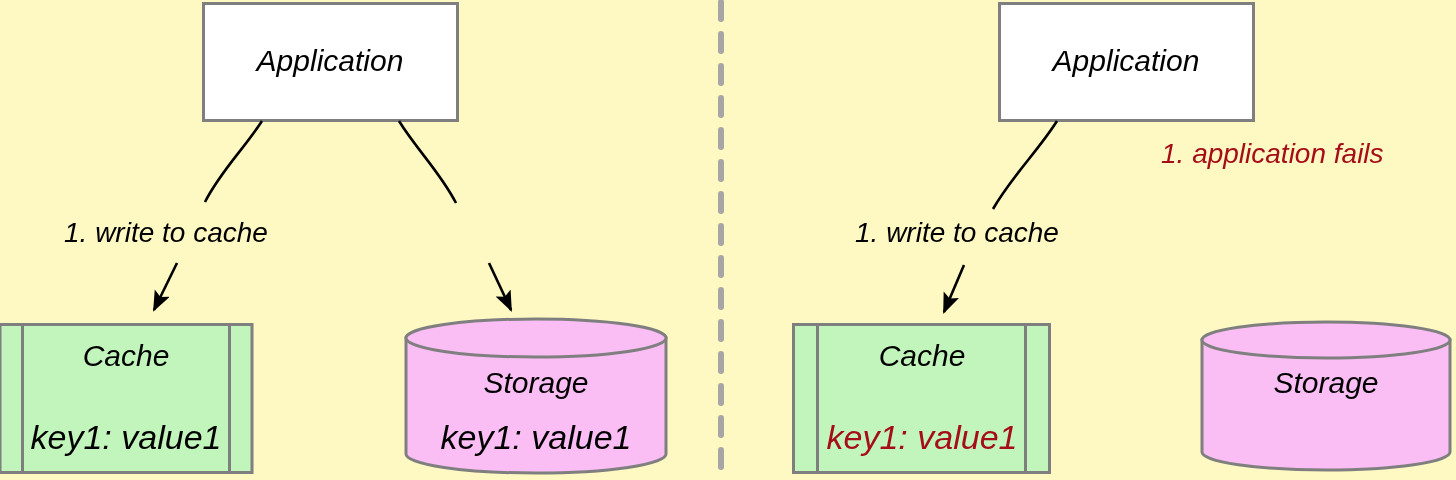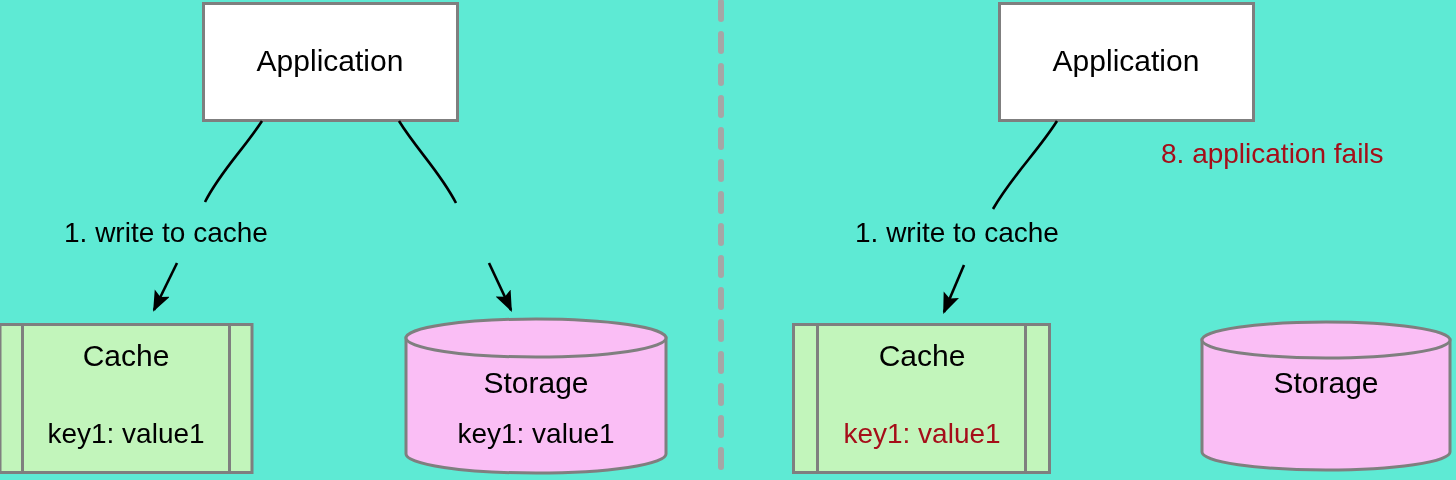--- a/index.html
+++ b/index.html
@@ -10,41 +10,42 @@
   body {
     width: 1456px;
     height: 480px;
     font-family: "Liberation Sans", sans-serif;
     overflow: hidden;
   }
   #stage {
     position: relative;
     width: 1456px;
     height: 480px;
-    background: #5eead4;
+    background: #fef9c3;
+    font-style: italic;
   }
   #stage svg.layer {
     position: absolute;
     left: 0;
     top: 0;
     width: 1456px;
     height: 480px;
   }
   .node-label {
     position: absolute;
     text-align: center;
     color: #000000;
     white-space: nowrap;
     line-height: 1.0;
   }
   .box-title {
     font-size: 30px;
   }
   .kv-text {
-    font-size: 28px;
+    font-size: 34px;
   }
   .kv-text.red {
     color: #A50E19;
   }
   .step-label {
     position: absolute;
     font-size: 28px;
     color: #000000;
     white-space: nowrap;
     line-height: 1.0;
@@ -118,21 +119,21 @@
   <div class="node-label kv-text" style="left:23px; top:420px; width:206px;">key1: value1</div>
 
   <div class="node-label box-title" style="left:406px; top:368px; width:260px;">Storage</div>
 
   <div class="node-label kv-text" style="left:406px; top:420px; width:260px;">key1: value1</div>
 
   <div class="node-label box-title" style="left:999px; top:46px; width:254px;">Application</div>
 
   <div class="step-label" style="left:855px; top:219px;">1. write to cache</div>
 
-  <div class="step-label red" style="left:1161px; top:140px;">8. application fails</div>
+  <div class="step-label red" style="left:1161px; top:140px;">1. application fails</div>
 
   <div class="node-label box-title" style="left:818px; top:341px; width:208px;">Cache</div>
 
   <div class="node-label kv-text red" style="left:818px; top:420px; width:208px;">key1: value1</div>
 
   <div class="node-label box-title" style="left:1202px; top:368px; width:248px;">Storage</div>
 
 </div>
 
 </body></html>

